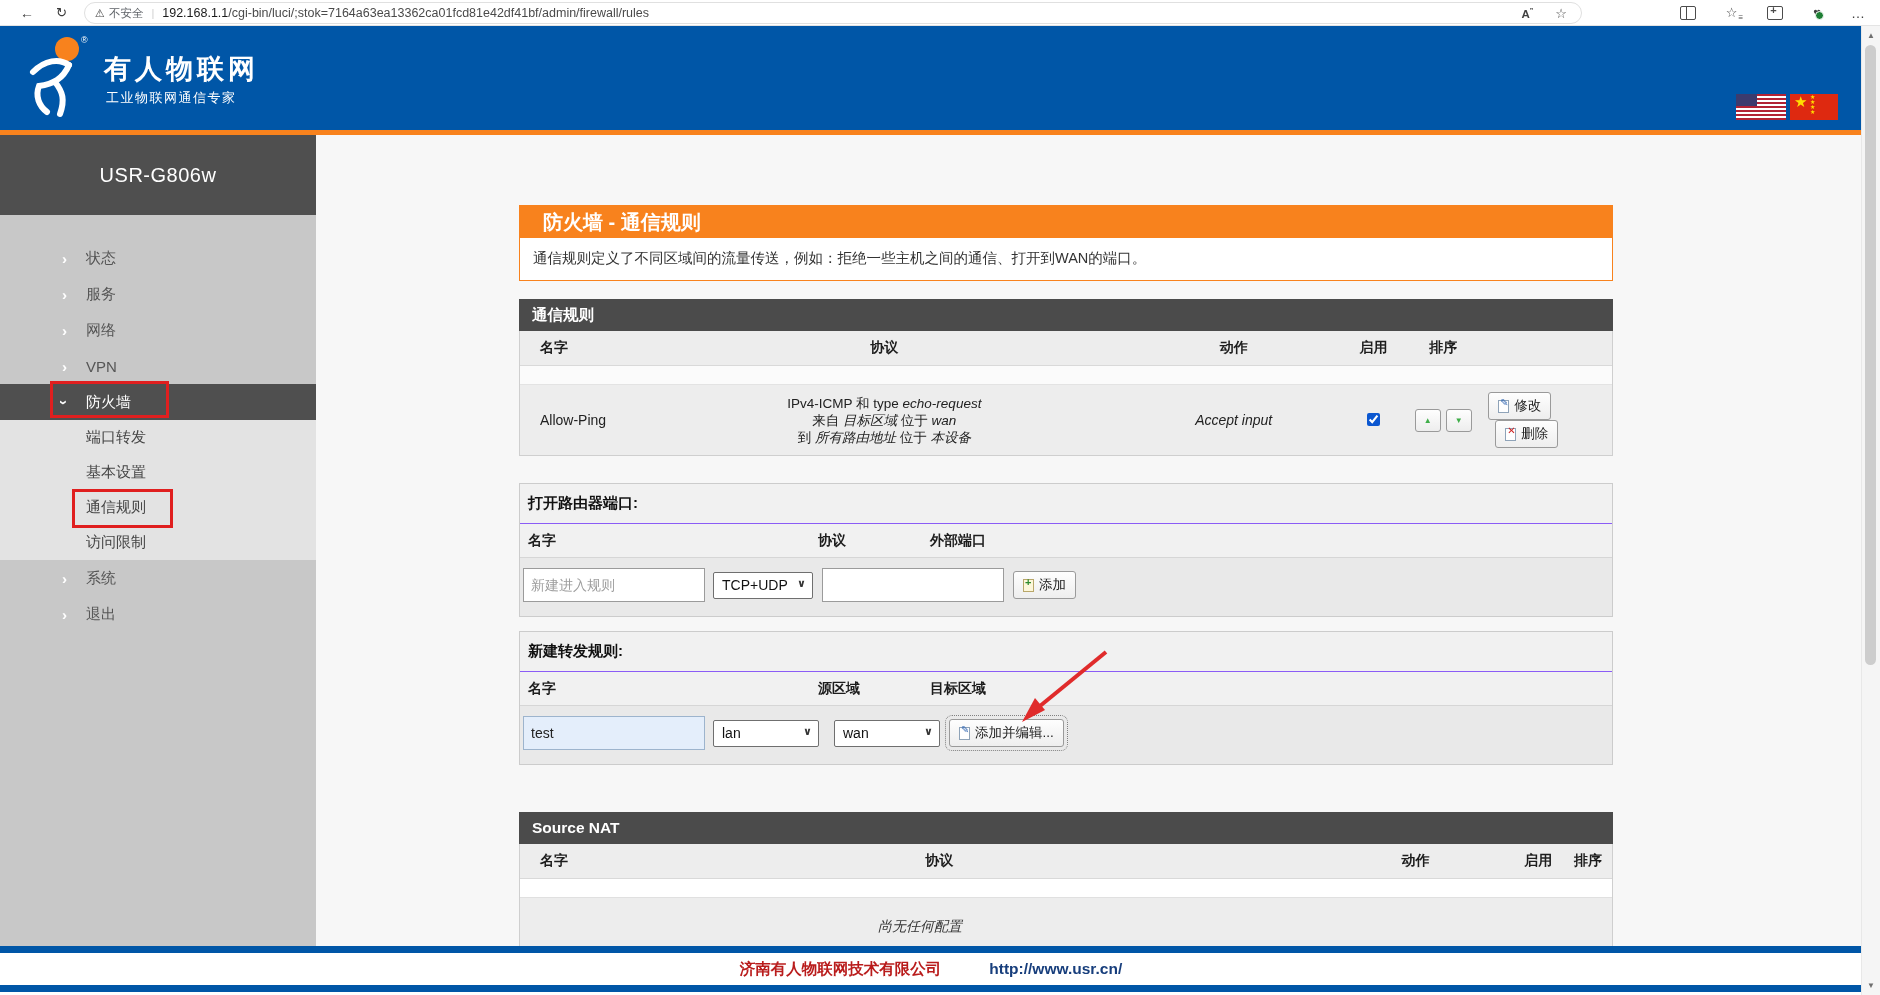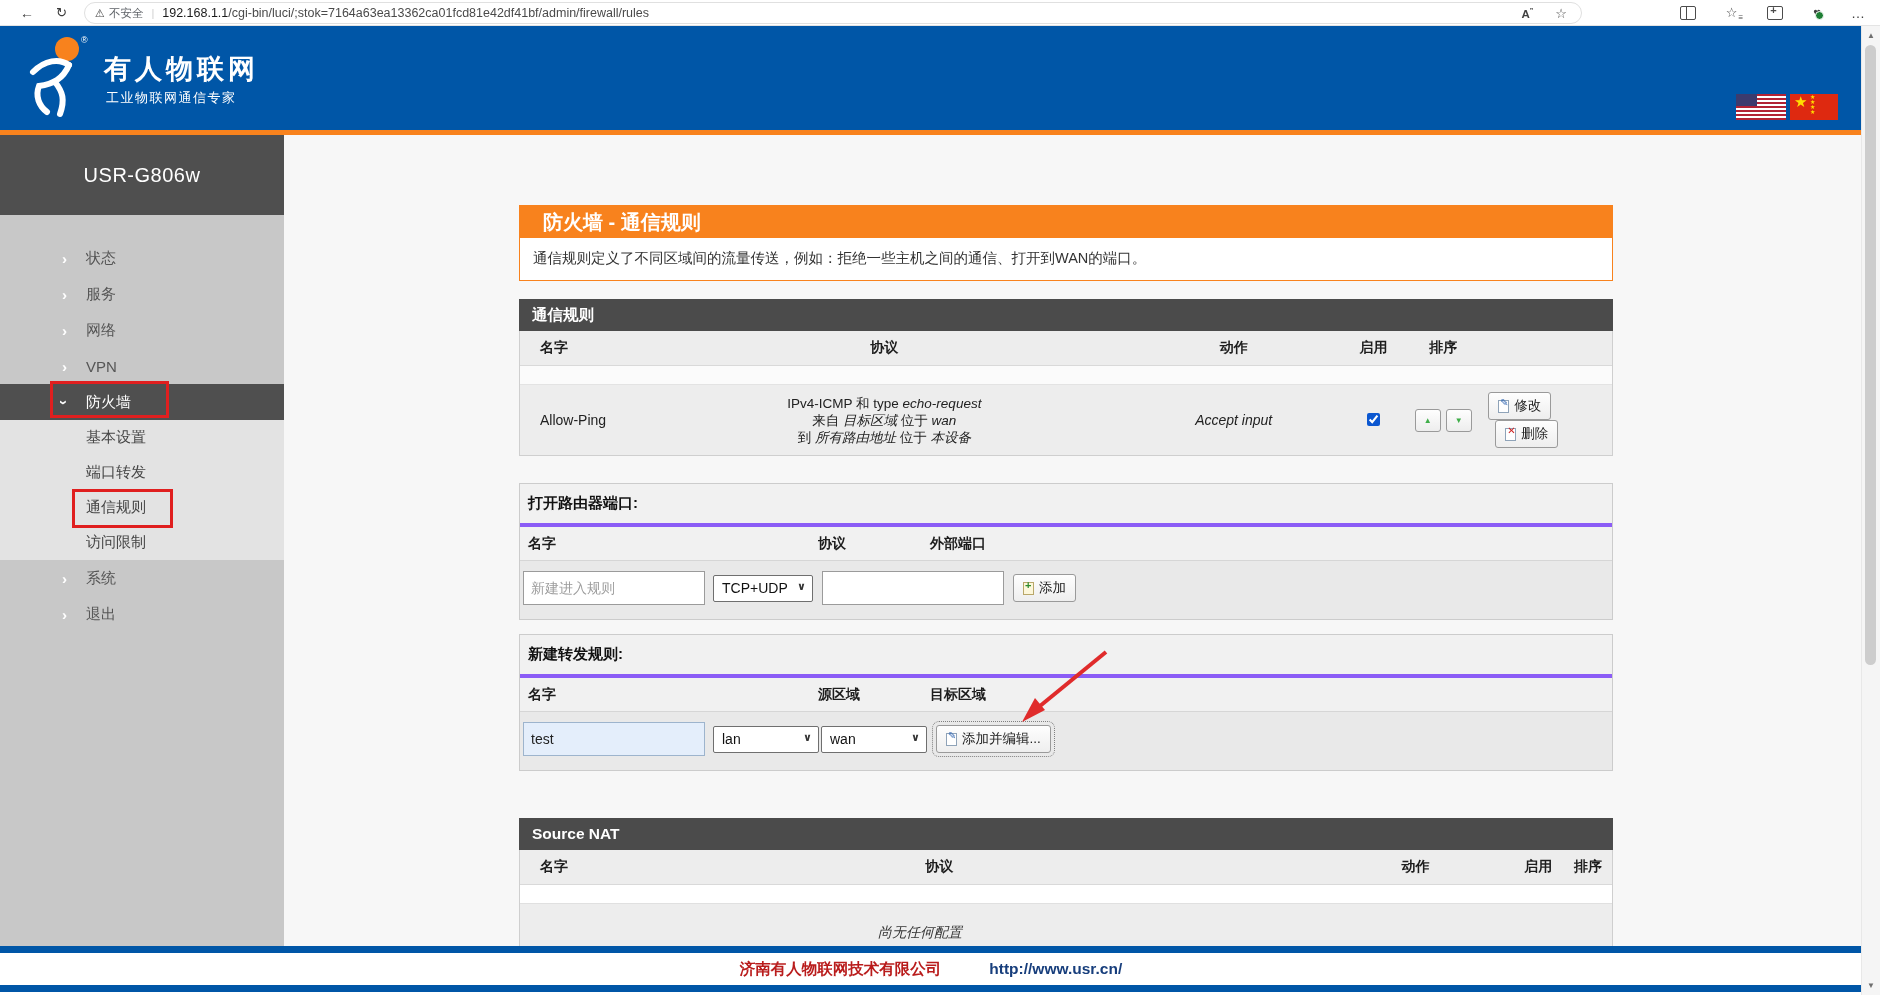--- a/index.html
+++ b/index.html
@@ -51,21 +51,21 @@
   .slogan{position:absolute;right:34px;top:28px;color:#fff;font-size:27px;font-weight:bold;letter-spacing:7px;}
   .flags{position:absolute;right:24px;top:69px;display:flex;gap:4px;}
   .flag-us{position:relative;width:50px;height:26px;
            background:repeating-linear-gradient(#b22234 0 2px,#fff 2px 4px);}
   .flag-us::after{content:"";position:absolute;left:0;top:0;width:21px;height:12px;background:#3c3b6e;}
   .flag-cn{position:relative;width:48px;height:26px;background:#de2910;}
   .flag-cn .big-star{position:absolute;left:4px;top:-1px;color:#ffde00;font-size:15px;}
   .flag-cn .small-stars{position:absolute;left:20px;top:1px;color:#ffde00;font-size:6px;line-height:5px;width:8px;}
 
   
-  .sidebar{position:absolute;top:135px;left:0;width:284px;height:811px;background:#c8c8c8;z-index:4;text-align:center;}
+  .sidebar{position:absolute;top:135px;left:0;width:316px;height:811px;background:#c8c8c8;z-index:4;text-align:center;}
   .device{height:80px;background:#4f4f4f;color:#fff;font-size:20px;letter-spacing:.5px;
           display:flex;align-items:center;justify-content:center;}
   .menu{padding-top:25px;}
   .mi{position:relative;height:36px;display:flex;align-items:center;padding-left:86px;
       color:#565656;font-size:15px;cursor:pointer;}
   .mi .chev{position:absolute;left:62px;color:#fff;font-size:15px;font-weight:bold;line-height:1;}
   .mi.selected{background:#4f4f4f;color:#fff;}
   .mi.selected .chev{transform:rotate(90deg);}
   .submenu{background:#e3e3e3;}
   .smi{height:35px;display:flex;align-items:center;padding-left:86px;color:#454545;font-size:15px;cursor:pointer;}
@@ -102,38 +102,38 @@
         color:#3fae49;font-size:8px;display:inline-flex;align-items:center;justify-content:center;cursor:pointer;}
   .btn{display:inline-flex;align-items:center;gap:5px;height:26px;padding:0 9px;border:1px solid #9a9a9a;
        border-radius:3px;background:linear-gradient(#fefefe,#eeeeee);font-size:13.5px;color:#1d1d1d;cursor:pointer;}
   .ic-page{position:relative;display:inline-block;width:11px;height:13px;background:#fdf7da;border:1px solid #b9a76a;box-sizing:border-box;}
   .ic-page.white{background:#fff;border-color:#8fa3b8;}
   .ic-page .ovl{position:absolute;left:1px;top:-3px;font-size:11px;line-height:1;font-weight:bold;}
   .ovl.green{color:#2e8b2e;} .ovl.blue{color:#3b6db5;font-size:10px;} .ovl.red{color:#cc2222;font-size:10px;}
 
   .panel{border:1px solid #cccccc;background:#f1f1f1;}
   .mt-ports{margin-top:27px;} .mt-fwd{margin-top:14px;}
-  .panel-title{padding:10px 8px;font-size:15px;font-weight:bold;color:#111;border-bottom:4px solid #8b5cf6;}
+  .panel-title{padding:10px 8px;font-size:15px;font-weight:bold;color:#111;border-bottom:1px solid #8b5cf6;}
   .panel-head{display:flex;align-items:center;height:33px;font-size:14px;font-weight:bold;color:#1d1d1d;
               border-bottom:1px solid #d6d6d6;}
   .pc1{width:298px;padding-left:8px;box-sizing:border-box;}
   .pc2{width:112px;}
   .pc3{width:200px;}
   .panel-row{display:flex;align-items:center;background:#e9e9e9;padding:10px 0 14px;}
   .t-input{height:25px;border:1px solid #9b9b9b;background:#fff;font-size:14px;color:#222;
            padding:16px 7px;box-sizing:border-box;font-family:inherit;}
   .t-input::placeholder{color:#9d9d9d;}
   .in-name{width:182px;margin-left:3px;}
   .in-port{width:182px;}
   .in-test{width:182px;margin-left:3px;background:#e4eefb;border-color:#9db4cd;}
   .sel{position:relative;display:inline-block;}
   .sel select{appearance:none;-webkit-appearance:none;height:27px;border:1px solid #6f6f6f;border-radius:2px;
               background:#fff;font-size:14px;color:#111;padding:0 24px 0 8px;font-family:inherit;cursor:pointer;}
   .sel::after{content:"∨";position:absolute;right:7px;top:5px;font-size:11px;font-weight:bold;color:#333;pointer-events:none;}
-  .sel-proto{margin-left:8px;margin-right:9px;} .sel-src{margin-left:8px;margin-right:2px;} .sel-dst{margin-right:9px;}
+  .sel-proto{margin-left:8px;margin-right:9px;} .sel-src{margin-left:8px;margin-right:15px;} .sel-dst{margin-right:9px;}
   .btn-addedit{outline:1px dotted #808080;outline-offset:3px;}
 
   .snat-c1{width:200px;padding-left:20px;box-sizing:border-box;}
   .snat-c2{width:440px;text-align:center;}
   .snat-sp{width:160px;}
   .snat-c3{width:194px;text-align:center;}
   .snat-c4{width:52px;text-align:center;}
   .snat-c5{width:48px;text-align:center;}
   .empty-blank{height:18px;background:#fff;border-bottom:1px solid #e0e0e0;}
   .empty-row{height:58px;background:#ededed;display:flex;align-items:center;}
@@ -225,24 +225,24 @@
       <div class="mi">
         <span class="chev">›</span>
         <span>VPN</span>
       </div>
       <div class="mi selected">
         <span class="chev">›</span>
         <span>防火墙</span>
       </div>
       <div class="submenu">
         <div class="smi">
+          <span>端口转发</span>
+        </div>
+        <div class="smi">
           <span>基本设置</span>
-        </div>
-        <div class="smi">
-          <span>端口转发</span>
         </div>
         <div class="smi">
           <span>通信规则</span>
         </div>
         <div class="smi">
           <span>访问限制</span>
         </div>
       </div>
       <div class="mi">
         <span class="chev">›</span>

